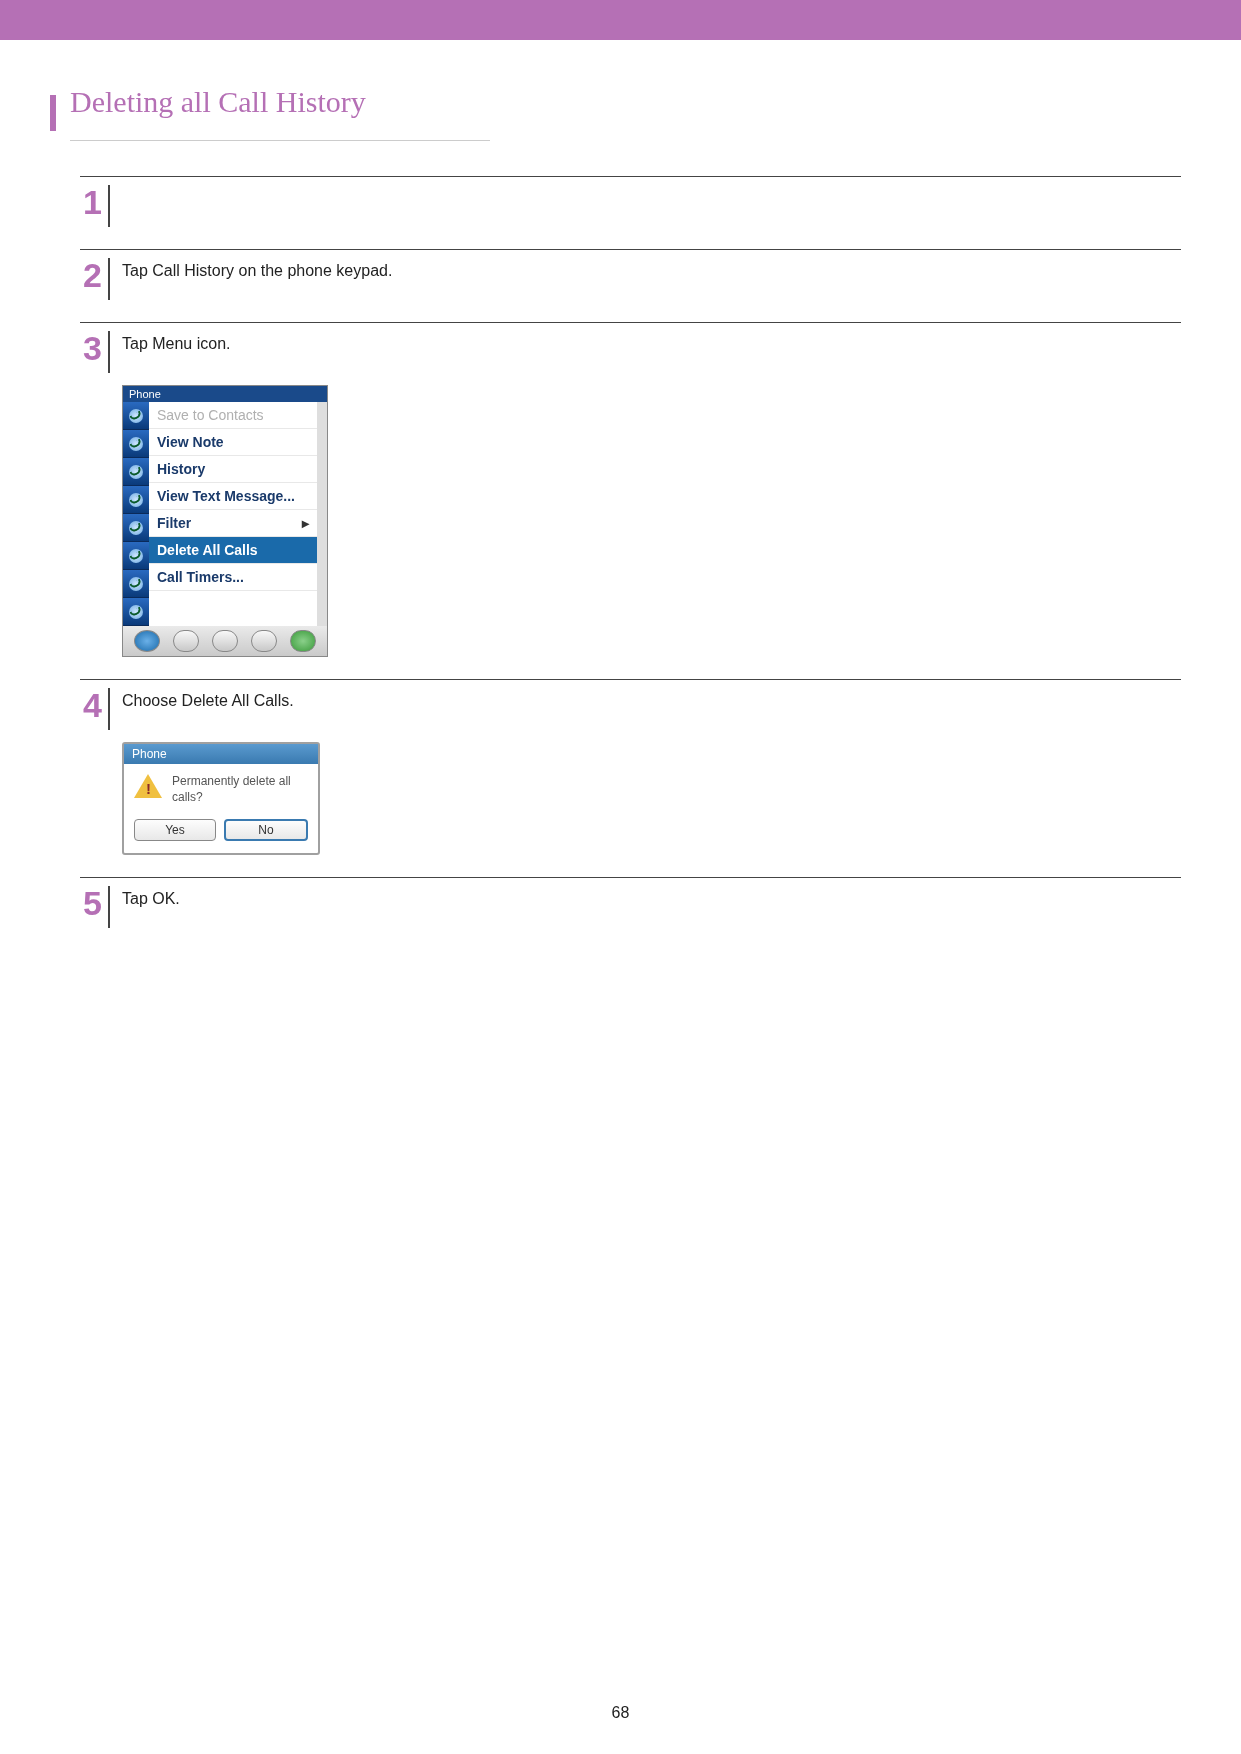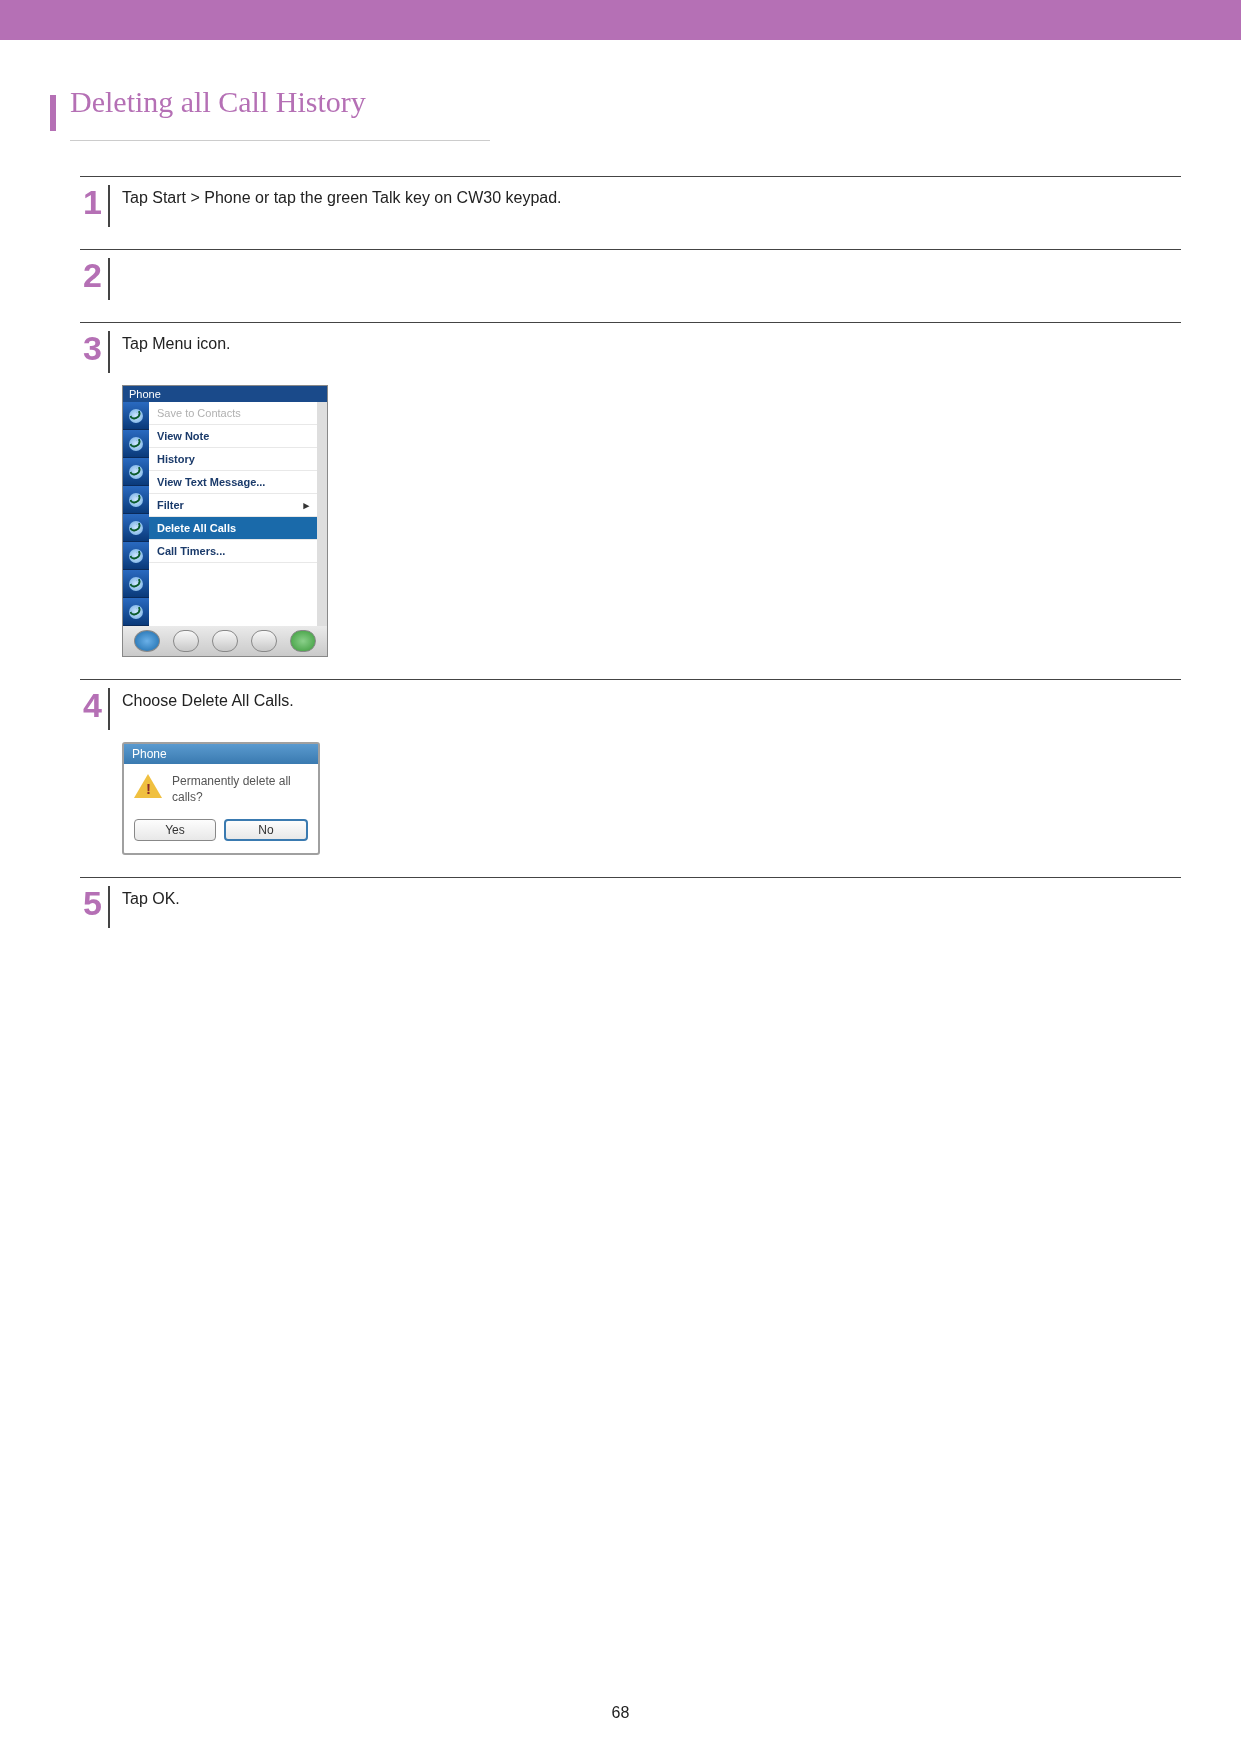--- a/index.html
+++ b/index.html
@@ -125,21 +125,21 @@
 }
 .ss1-menu {
   flex: 1;
   background: #fff;
 }
 .ss1-item {
   padding: 5px 8px;
   color: #1a3a6a;
   border-bottom: 1px solid #e8e8e8;
   font-weight: bold;
-  font-size: 11px;
+  font-size: 14px;
 }
 .ss1-item.disabled { color: #b0b0b0; font-weight: normal; }
 .ss1-item.highlight {
   background: #1a6aaa;
   color: #fff;
 }
 .ss1-item.arrow::after {
   content: "▸";
   float: right;
   color: #333;
@@ -253,27 +253,27 @@
 <div class="content">
 
   <div class="title-wrap">
     <div class="title-bar"></div>
     <div class="title-text">Deleting all Call History</div>
   </div>
 
   <div class="step">
     <div class="step-row">
       <div class="step-num">1</div>
-      <div class="step-text">Tap Start &gt; Phone or tap the green Talk key on CW30 keypad.</div>
     </div>
   </div>
 
   <div class="step">
     <div class="step-row">
       <div class="step-num">2</div>
+      <div class="step-text">Tap Call History on the phone keypad.</div>
     </div>
   </div>
 
   <div class="step">
     <div class="step-row">
       <div class="step-num">3</div>
       <div class="step-text">Tap Menu icon.</div>
     </div>
     <div class="step-body">
       <div class="screenshot1">

